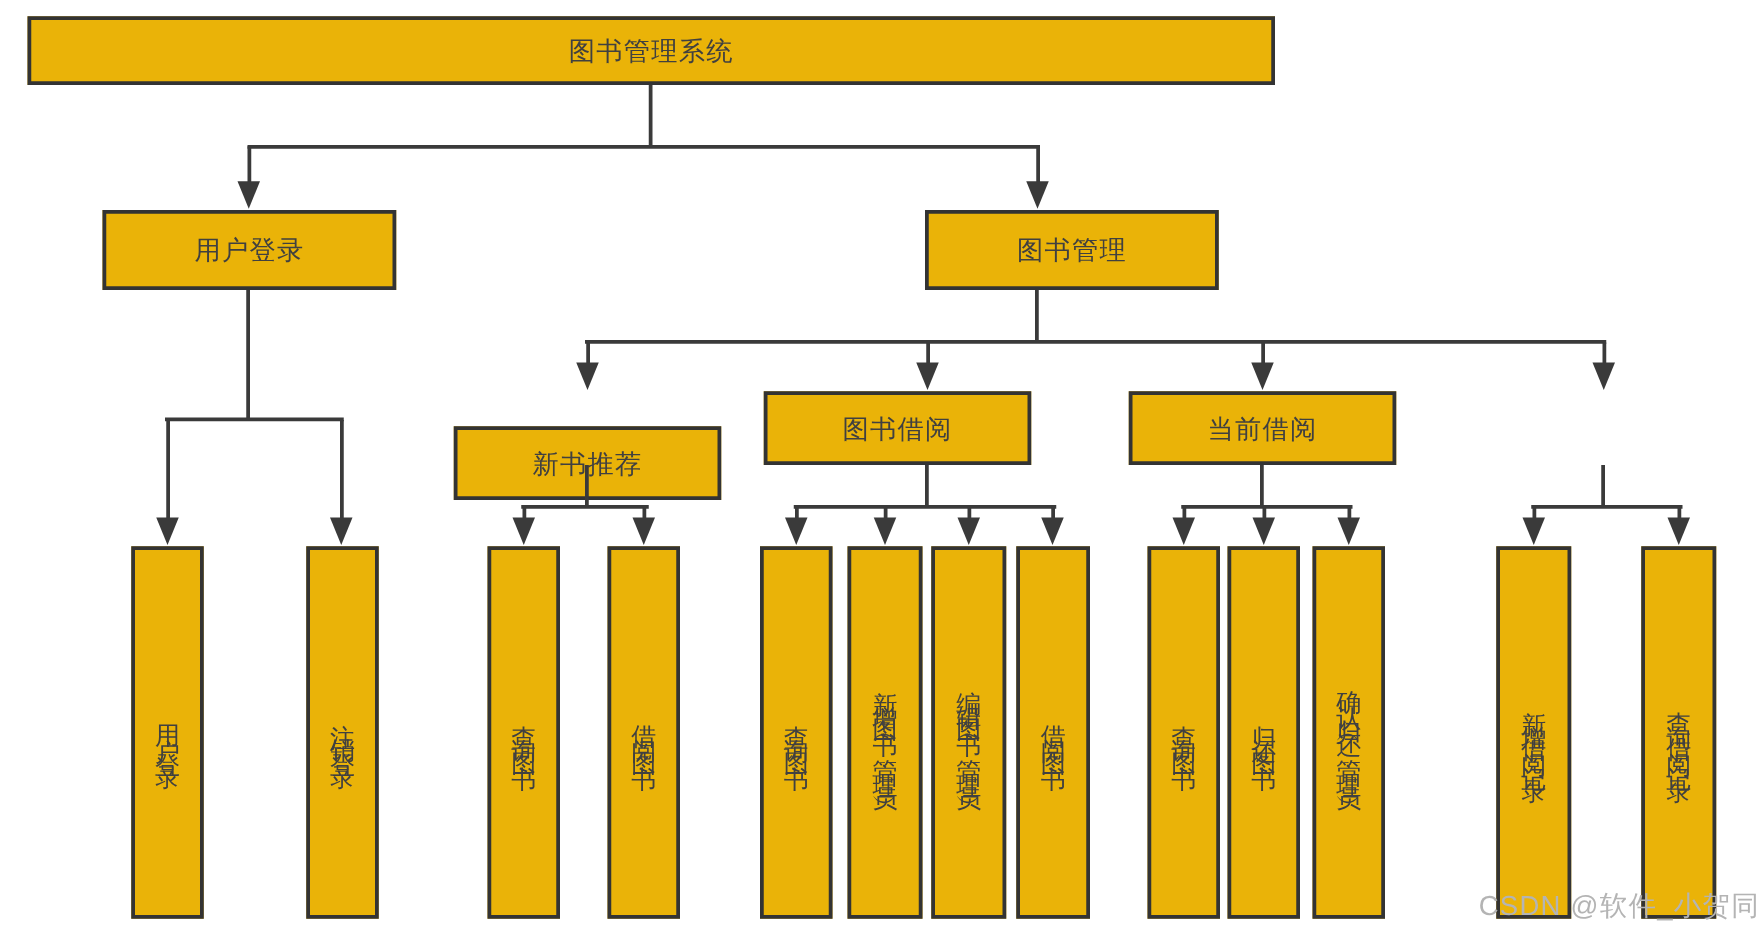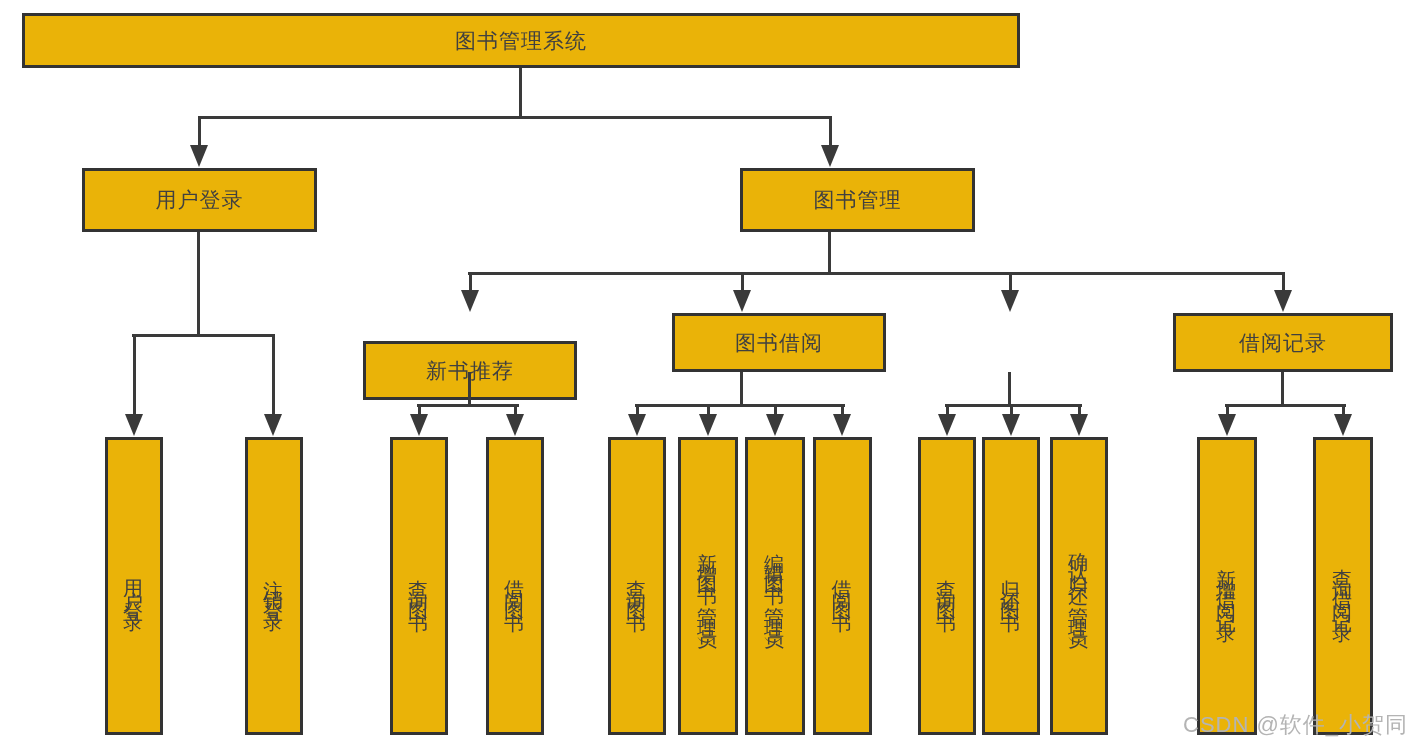--- a/index.html
+++ b/index.html
@@ -31,21 +31,21 @@
     text-orientation:mixed;
     font-size:20px;
     letter-spacing:11px;
     color:var(--text);
     white-space:nowrap;
   }
   .b-root{left:22px;top:13px;width:998px;height:55px;}
   .b-l1-0{left:82px;top:168px;width:235px;height:64px;}
   .b-l1-1{left:712px;top:168px;width:235px;height:64px;margin-left:28px;}
   .b-l2-0{left:363px;top:313px;width:214px;height:59px;margin-top:28px;}
-  .b-l2-1{left:672px;top:313px;width:214px;height:59px;}
+  .b-l2-1{left:611px;top:313px;width:214px;height:59px;}
   .b-l2-2{left:903px;top:313px;width:214px;height:59px;}
   .b-l2-3{left:1173px;top:313px;width:220px;height:59px;}
   .leaf{top:437px;height:298px;}
   .lf-0{left:105px;width:58px;}
   .lf-1{left:245px;width:58px;}
   .lf-2{left:390px;width:58px;}
   .lf-3{left:486px;width:58px;}
   .lf-4{left:608px;width:58px;}
   .lf-5{left:678px;width:60px;}
   .lf-6{left:745px;width:60px;}
@@ -139,22 +139,22 @@
   <div class="arrow ar-l2-1"></div>
   <div class="arrow ar-l2-2"></div>
   <div class="arrow ar-l2-3"></div>
 
   <div class="box b-l2-0">
     <span class="hlabel">新书推荐</span>
   </div>
   <div class="box b-l2-1">
     <span class="hlabel">图书借阅</span>
   </div>
-  <div class="box b-l2-3">
-    <span class="hlabel">借阅记录</span>
+  <div class="box b-l2-2">
+    <span class="hlabel">当前借阅</span>
   </div>
 
   <div class="ln ln-g0-v"></div>
   <div class="ln ln-g0-h"></div>
   <div class="arrow ar-g0-0"></div>
   <div class="arrow ar-g0-1"></div>
 
   <div class="ln ln-g1-v"></div>
   <div class="ln ln-g1-h"></div>
   <div class="arrow ar-g1-0"></div>

